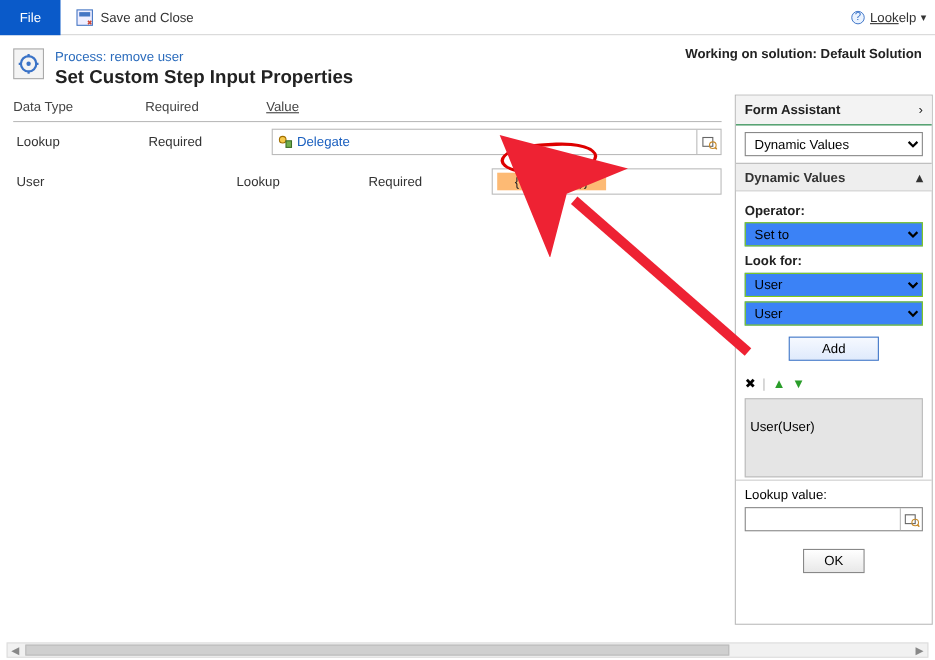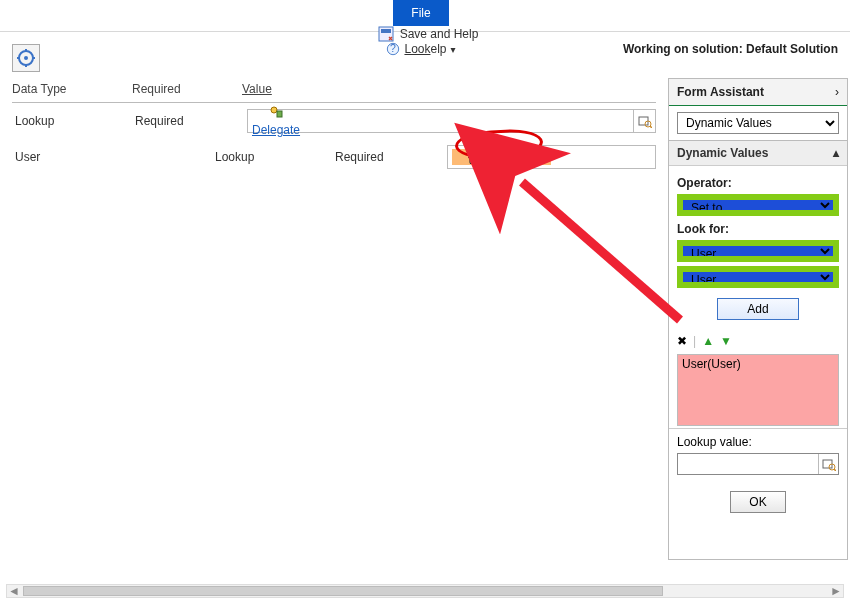--- a/index.html
+++ b/index.html
@@ -1,19 +1,19 @@
 <!DOCTYPE html>
 <html><head>
 <meta charset="utf-8">
 <style>
 * { box-sizing: border-box; margin: 0; padding: 0; font-family: "Segoe UI", Tahoma, sans-serif; font-size: 12px; }
 body { background: #fff; width: 850px; height: 600px; overflow: hidden; position: relative; }
 
 
-.topbar { height: 32px; border-bottom: 1px solid #d8d8d8; display: flex; align-items: center; padding: 0 8px 0 0; flex-direction: column; }
+.topbar { height: 32px; border-bottom: 1px solid #d8d8d8; display: flex; align-items: center; padding: 0 8px 0 0; }
 .file-btn { background: #0a5ac9; color: #fff; padding: 6px 18px; height: 32px; display: flex; align-items: center; cursor: pointer; }
 .save-close { display: flex; align-items: center; gap: 6px; margin-left: 14px; color: #333; cursor: pointer; }
 .save-close .icon { width: 16px; height: 16px; }
 .topbar-spacer { flex: 1; }
 .help { display: flex; align-items: center; gap: 4px; color: #333; cursor: pointer; }
 .help .icon { width: 14px; height: 14px; }
 .help .chevron { font-size: 10px; }
 
 
 .header { padding: 12px 12px 6px 12px; display: flex; align-items: flex-start; position: relative; }
@@ -33,38 +33,38 @@
 .col-type { width: 120px; }
 .col-req { width: 110px; }
 .col-val { flex: 1; text-decoration: underline; }
 
 .prop-row { display: flex; align-items: center; padding: 6px 0; color: #333; }
 .prop-row .col-name, .prop-row .col-type, .prop-row .col-req { padding-left: 3px; }
 .val-input { flex: 1; height: 24px; border: 1px solid #bbb; display: flex; align-items: center; padding: 0 4px; margin-left: 5px; position: relative; background: #fff; }
 .val-input .lookup-btn { position: absolute; right: 0; top: 0; bottom: 0; width: 22px; border-left: 1px solid #bbb; display: flex; align-items: center; justify-content: center; cursor: pointer; }
 .lookup-glyph { width: 14px; height: 14px; }
 
-.delegate-pill { display: inline-flex; align-items: center; gap: 4px; color: #1a5fbf; text-decoration: underline; cursor: pointer; flex-direction: column;}
+.delegate-pill { display: inline-flex; align-items: center; gap: 4px; color: #1a5fbf; cursor: pointer;}
 .delegate-icon { width: 14px; height: 14px; display:inline-block;}
 .red-circle { position: absolute; border: 3px solid #d00; border-radius: 50%/60%; width: 88px; height: 28px; left: 455px; top: 130px; transform: rotate(-3deg); pointer-events: none; }
 
 .yellow-token { background: #fdba74; padding: 1px 16px; color: #222; }
 
 
 .fa-head { display: flex; align-items: center; justify-content: space-between; padding: 6px 8px; border-bottom: 1px solid #15803d; color: #222; font-weight: 600; background:#f3f3f3;}
 .fa-head .chev { font-size: 12px; font-weight: normal;}
 .fa-sel { width: calc(100% - 16px); margin: 6px 8px; height: 22px; border: 1px solid #888; font-size: 12px; padding-left:4px; background:#fff;}
 .fa-section { padding: 5px 8px; border-top: 1px solid #bbb; font-weight: 600; color: #333; display:flex; justify-content:space-between; align-items:center; background:#eee;}
 .fa-body { padding: 8px; border-top: 1px solid #ccc; display:flex; flex-direction:column; gap:4px;}
 .fa-body label { font-weight: 600; color: #222; display:block; margin-top:2px;}
-.fa-body select { width: 100%; height: 22px; border: 6px solid #84cc16; font-size:12px; padding-left:4px; background:#1d4ed8;}
+.fa-body select { width: 100%; height: 22px; border: 1px solid #84cc16; font-size:12px; padding-left:4px; background:#3b82f6;}
 .fa-add { display:block; margin:6px auto 2px auto; width: 82px; height:22px; border:1px solid #3b73c7; background:linear-gradient(#f6f9ff,#dfeafc); cursor:pointer;}
 .fa-icons { display:flex; gap:6px; padding:4px 8px; align-items:center;}
 .fa-icons .sep { color:#bbb; }
-.fa-list { margin: 2px 8px; border:1px solid #bbb; height:72px; overflow:auto; padding:2px 4px; background:#fca5a5;}
+.fa-list { margin: 2px 8px; border:1px solid #bbb; height:72px; overflow:auto; padding:18px 4px; background:#e5e5e5;}
 .fa-default { padding:6px 8px; border-top:1px solid #ccc;}
 .fa-default-input { width:100%; height:22px; border:1px solid #888; margin-top:4px; position:relative; background:#fff;}
 .fa-default-input .lookup-btn { position:absolute; right:0; top:0; bottom:0; width:20px; border-left:1px solid #bbb; display:flex; align-items:center; justify-content:center; cursor:pointer;}
 .fa-ok { display:block; margin:10px auto 12px auto; width:56px; height:22px; border:1px solid #888; background:linear-gradient(#fff,#e8e8e8); cursor:pointer;}
 
 
 .arrow-svg { position:absolute; left:0; top:0; pointer-events:none; }
 
 
 .hscroll { position:absolute; bottom:2px; left:6px; right:6px; height:14px; background:#f1f1f1; border:1px solid #ddd; display:flex; align-items:center;}
@@ -77,21 +77,21 @@
 <div class="topbar">
   <div class="file-btn">File</div>
   <div class="save-close">
     <span class="icon">
       <svg viewBox="0 0 16 16">
           <rect x="1" y="1" width="14" height="14" fill="#eef" stroke="#4576c4"></rect>
           <rect x="3" y="3" width="10" height="4" fill="#4576c4"></rect>
           <path d="M11 11 L14 14 M14 11 L11 14" stroke="#c43" stroke-width="1.4"></path>
         </svg>
     </span>
-    <span>Save and Help</span>
+    <span>Save and Close</span>
   </div>
   <div class="topbar-spacer"></div>
   <div class="help">
     <span class="icon">
       <svg viewBox="0 0 16 16">
           <circle cx="8" cy="8" r="6.5" fill="#eaf3ff" stroke="#3b73c7"></circle>
           <text x="8" y="11" text-anchor="middle" font-size="9" fill="#3b73c7">?</text>
         </svg>
     </span>
     <span><u style="text-decoration:underline;text-decoration-style:solid;text-underline-offset:1px">Look</u>elp</span>
@@ -99,20 +99,24 @@
   </div>
 </div>
 
 <div class="header">
   <div class="header-icon">
     <svg width="20" height="20" viewBox="0 0 20 20">
         <circle cx="10" cy="10" r="7" fill="none" stroke="#3b73c7" stroke-width="2"></circle>
         <circle cx="10" cy="10" r="2" fill="#3b73c7"></circle>
         <path d="M10 1v3M10 16v3M1 10h3M16 10h3" stroke="#3b73c7" stroke-width="2"></path>
       </svg>
+  </div>
+  <div class="header-text">
+    <div class="process"><span>Process: </span><span>remove user</span></div>
+    <div class="title">Set Custom Step Input Properties</div>
   </div>
   <div class="working-on">Working on solution: Default Solution</div>
 </div>
 
 <div class="main">
   <div class="left">
     <div class="prop-header">
       <div class="col-type">Data Type</div>
       <div class="col-req">Required</div>
       <div class="col-val">Value</div>

